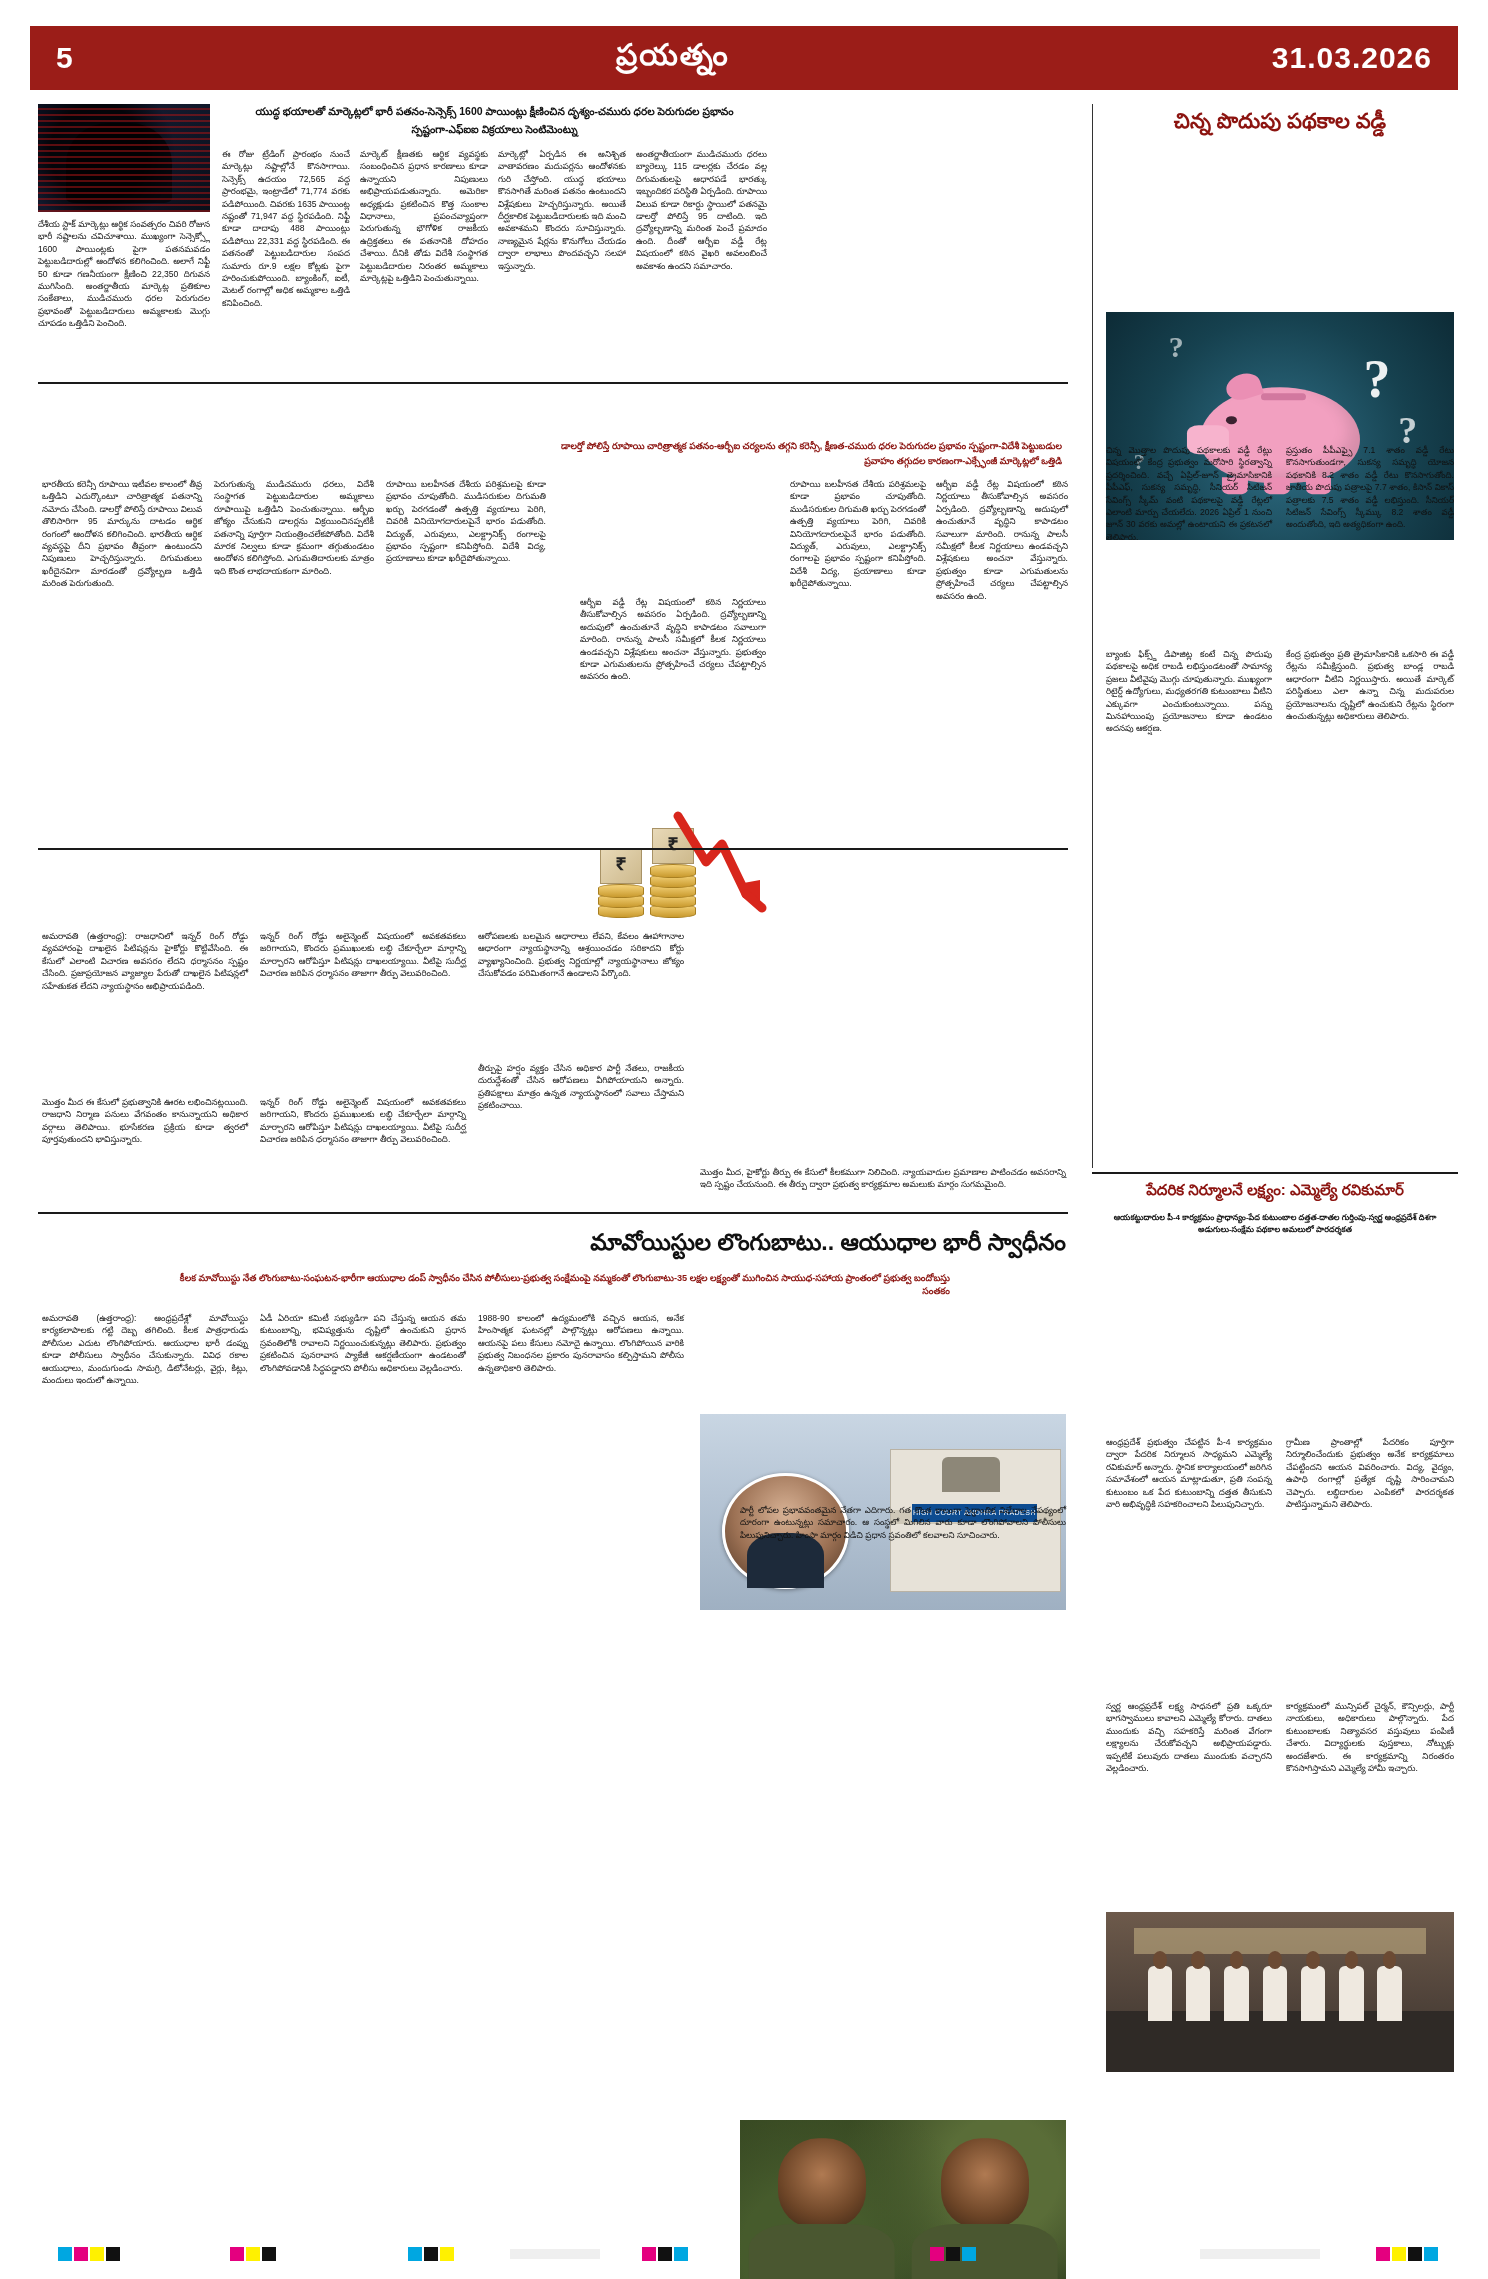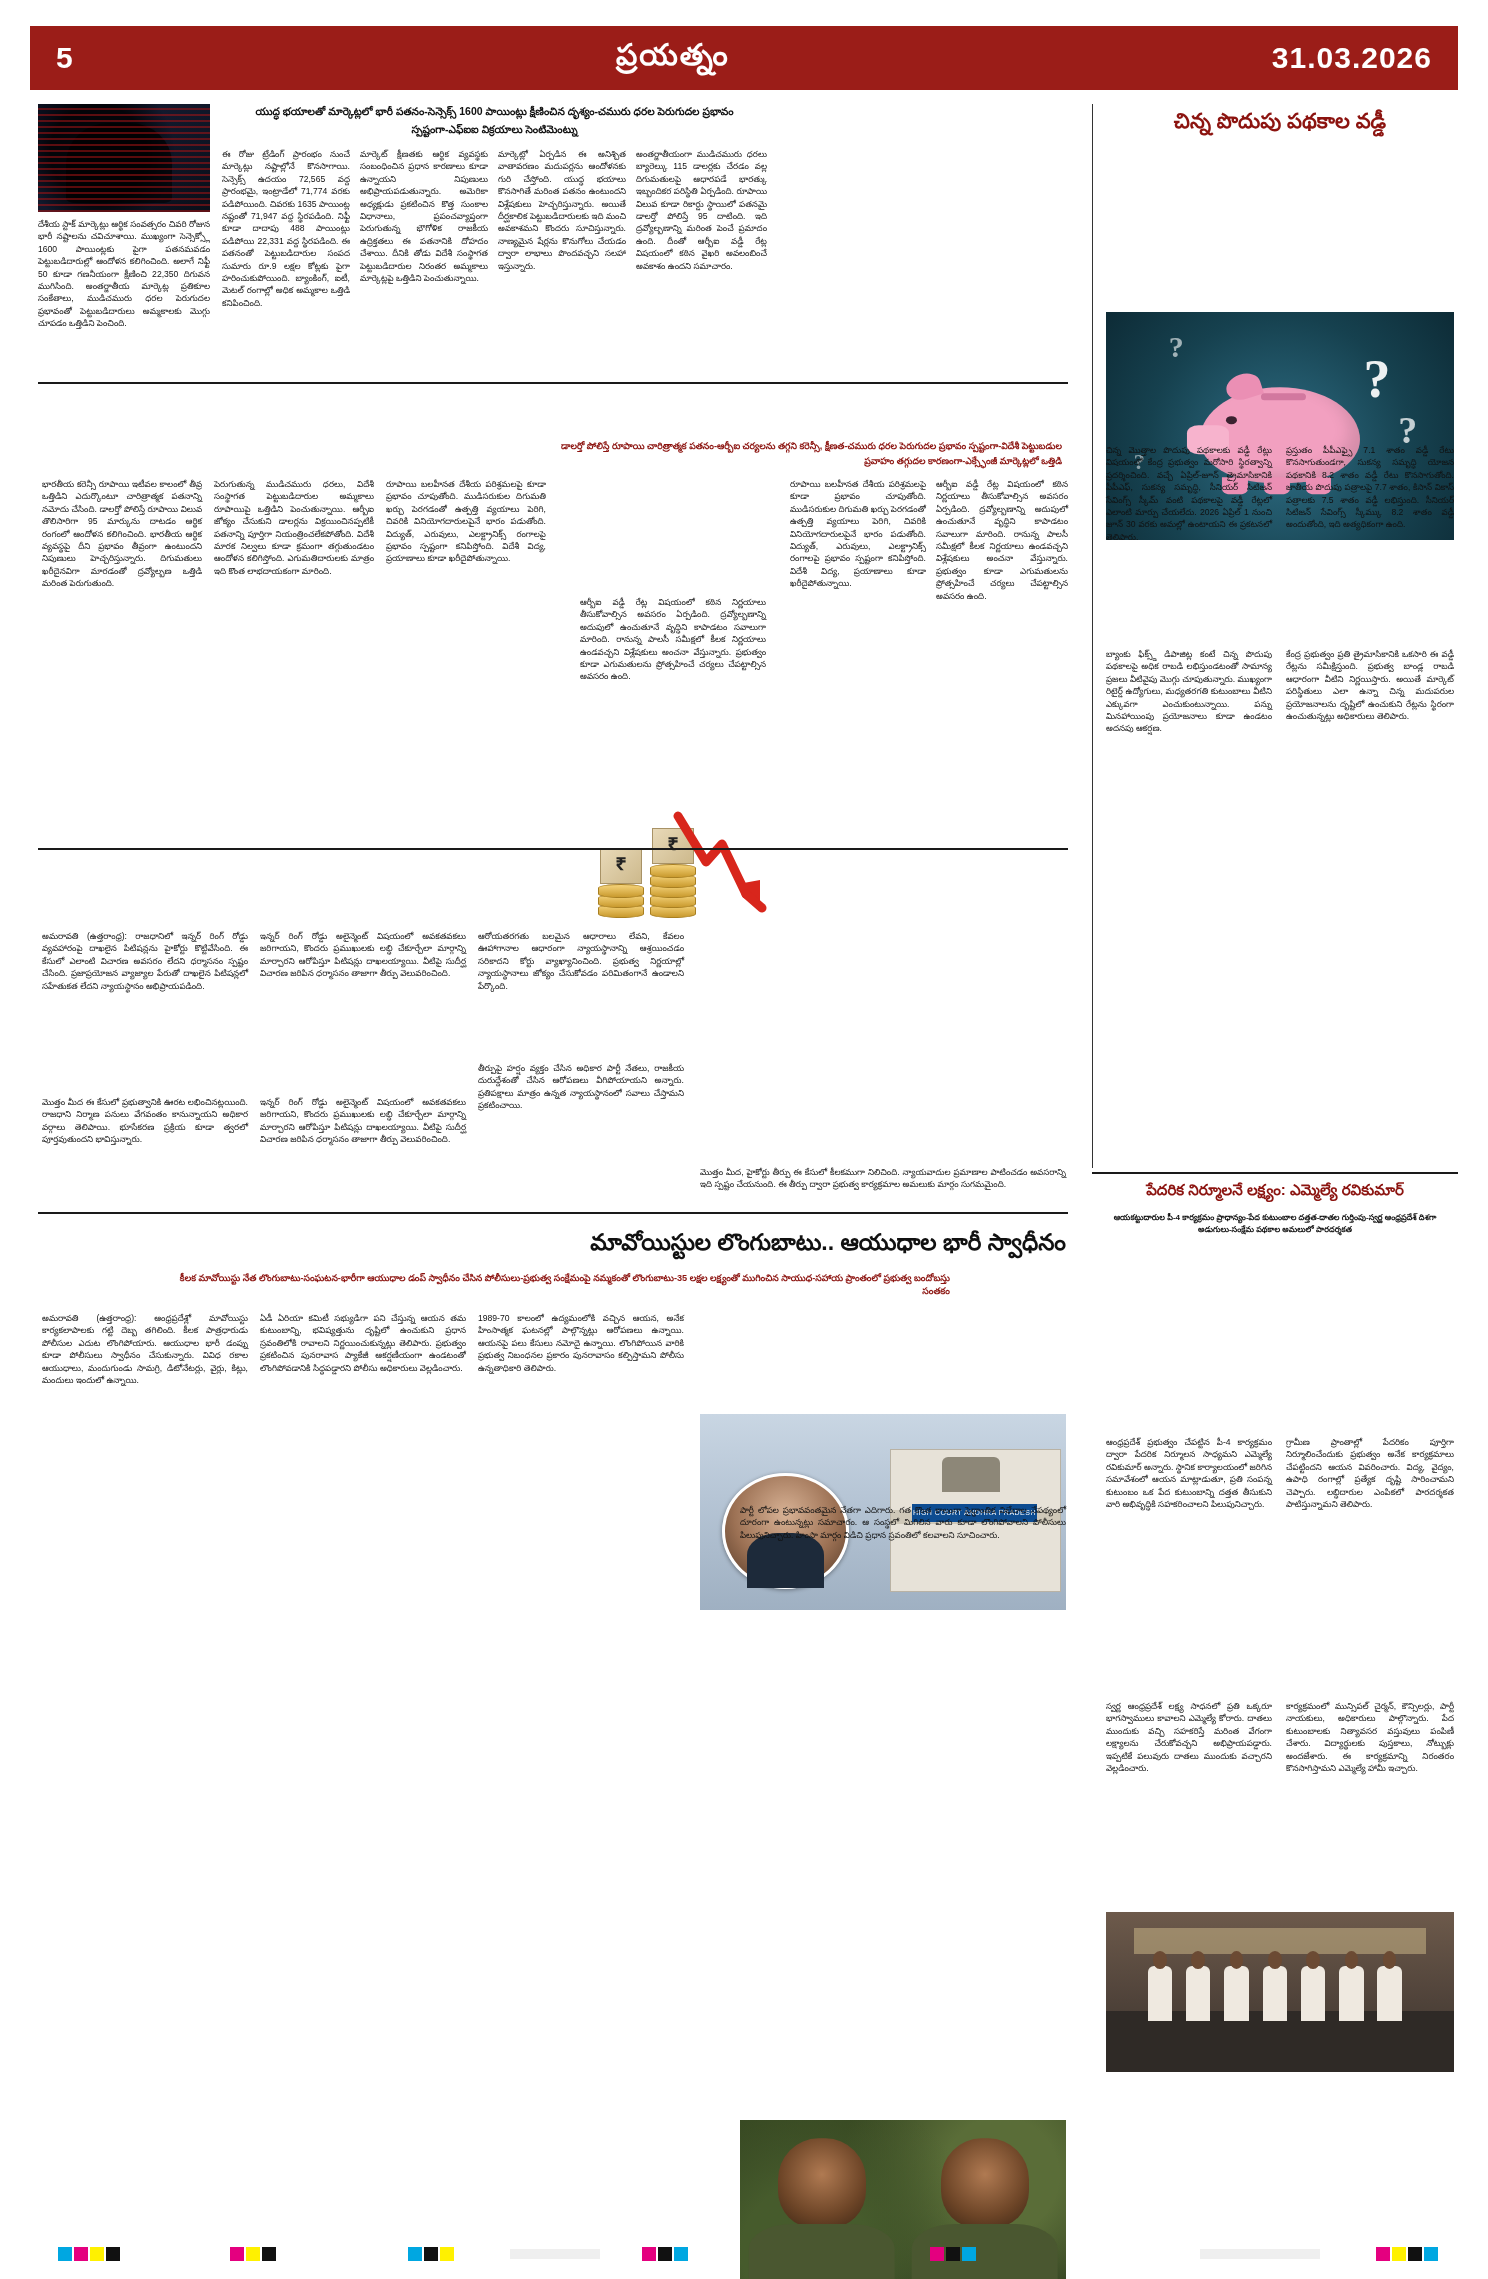--- a/index.html
+++ b/index.html
@@ -228,21 +228,21 @@
   <div class="block col-text" style="left:790px;top:478px;width:136px;">రూపాయి బలహీనత దేశీయ పరిశ్రమలపై కూడా ప్రభావం చూపుతోంది. ముడిసరుకుల దిగుమతి ఖర్చు పెరగడంతో ఉత్పత్తి వ్యయాలు పెరిగి, చివరికి వినియోగదారులపైనే భారం పడుతోంది. విద్యుత్, ఎరువులు, ఎలక్ట్రానిక్స్ రంగాలపై ప్రభావం స్పష్టంగా కనిపిస్తోంది. విదేశీ విద్య, ప్రయాణాలు కూడా ఖరీదైపోతున్నాయి.</div>
   <div class="block col-text" style="left:936px;top:478px;width:132px;">ఆర్బీఐ వడ్డీ రేట్ల విషయంలో కఠిన నిర్ణయాలు తీసుకోవాల్సిన అవసరం ఏర్పడింది. ద్రవ్యోల్బణాన్ని అదుపులో ఉంచుతూనే వృద్ధిని కాపాడటం సవాలుగా మారింది. రానున్న పాలసీ సమీక్షలో కీలక నిర్ణయాలు ఉండవచ్చని విశ్లేషకులు అంచనా వేస్తున్నారు. ప్రభుత్వం కూడా ఎగుమతులను ప్రోత్సహించే చర్యలు చేపట్టాల్సిన అవసరం ఉంది.</div>
 
   <div class="block" style="left:38px;top:848px;width:1030px;">
       <div class="rule-thick"></div>
     </div>
 
 
   <div class="block col-text" style="left:42px;top:930px;width:206px;">అమరావతి (ఉత్తరాంధ్ర): రాజధానిలో ఇన్నర్ రింగ్ రోడ్డు వ్యవహారంపై దాఖలైన పిటిషన్లను హైకోర్టు కొట్టివేసింది. ఈ కేసులో ఎలాంటి విచారణ అవసరం లేదని ధర్మాసనం స్పష్టం చేసింది. ప్రజాప్రయోజన వ్యాజ్యాల పేరుతో దాఖలైన పిటిషన్లలో సహేతుకత లేదని న్యాయస్థానం అభిప్రాయపడింది.</div>
   <div class="block col-text" style="left:260px;top:930px;width:206px;">ఇన్నర్ రింగ్ రోడ్డు అలైన్మెంట్ విషయంలో అవకతవకలు జరిగాయని, కొందరు ప్రముఖులకు లబ్ధి చేకూర్చేలా మార్గాన్ని మార్చారని ఆరోపిస్తూ పిటిషన్లు దాఖలయ్యాయి. వీటిపై సుదీర్ఘ విచారణ జరిపిన ధర్మాసనం తాజాగా తీర్పు వెలువరించింది.</div>
-  <div class="block col-text" style="left:478px;top:930px;width:206px;">ఆరోయతరగతు బలమైన ఆధారాలు లేవని, కేవలం ఊహాగానాల ఆధారంగా న్యాయస్థానాన్ని ఆశ్రయించడం సరికాదని కోర్టు వ్యాఖ్యానించింది. ప్రభుత్వ నిర్ణయాల్లో న్యాయస్థానాలు జోక్యం చేసుకోవడం పరిమితంగానే ఉండాలని పేర్కొంది.</div>
+  <div class="block col-text" style="left:478px;top:930px;width:206px;">ఆరోపణలకు బలమైన ఆధారాలు లేవని, కేవలం ఊహాగానాల ఆధారంగా న్యాయస్థానాన్ని ఆశ్రయించడం సరికాదని కోర్టు వ్యాఖ్యానించింది. ప్రభుత్వ నిర్ణయాల్లో న్యాయస్థానాలు జోక్యం చేసుకోవడం పరిమితంగానే ఉండాలని పేర్కొంది.</div>
 
   <div class="img court" style="left:700px;top:960px;width:366px;height:196px;">
     <div class="bldg">
         <div class="band"></div>
       </div>
     <div class="emblem"></div>
     <div class="sign">HIGH COURT ANDHRA PRADESH</div>
     <div class="portrait"></div>
   </div>
 
@@ -290,21 +290,21 @@
         <div class="body"></div>
       </div>
     <div class="half">
         <div class="face"></div>
         <div class="body"></div>
       </div>
   </div>
 
   <div class="block col-text" style="left:42px;top:1312px;width:206px;">అమరావతి (ఉత్తరాంధ్ర): ఆంధ్రప్రదేశ్లో మావోయిస్టు కార్యకలాపాలకు గట్టి దెబ్బ తగిలింది. కీలక పాత్రధారుడు పోలీసుల ఎదుట లొంగిపోయారు. ఆయుధాల భారీ డంప్ను కూడా పోలీసులు స్వాధీనం చేసుకున్నారు. వివిధ రకాల ఆయుధాలు, మందుగుండు సామగ్రి, డిటోనేటర్లు, వైర్లు, కిట్లు, మందులు ఇందులో ఉన్నాయి.</div>
   <div class="block col-text" style="left:260px;top:1312px;width:206px;">ఏడీ ఏరియా కమిటీ సభ్యుడిగా పని చేస్తున్న ఆయన తమ కుటుంబాన్ని, భవిష్యత్తును దృష్టిలో ఉంచుకుని ప్రధాన స్రవంతిలోకి రావాలని నిర్ణయించుకున్నట్లు తెలిపారు. ప్రభుత్వం ప్రకటించిన పునరావాస ప్యాకేజీ ఆకర్షణీయంగా ఉండటంతో లొంగిపోవడానికి సిద్ధపడ్డారని పోలీసు అధికారులు వెల్లడించారు.</div>
-  <div class="block col-text" style="left:478px;top:1312px;width:206px;">1989-70 కాలంలో ఉద్యమంలోకి వచ్చిన ఆయన, అనేక హింసాత్మక ఘటనల్లో పాల్గొన్నట్లు ఆరోపణలు ఉన్నాయి. ఆయనపై పలు కేసులు నమోదై ఉన్నాయి. లొంగిపోయిన వారికి ప్రభుత్వ నిబంధనల ప్రకారం పునరావాసం కల్పిస్తామని పోలీసు ఉన్నతాధికారి తెలిపారు.</div>
+  <div class="block col-text" style="left:478px;top:1312px;width:206px;">1988-90 కాలంలో ఉద్యమంలోకి వచ్చిన ఆయన, అనేక హింసాత్మక ఘటనల్లో పాల్గొన్నట్లు ఆరోపణలు ఉన్నాయి. ఆయనపై పలు కేసులు నమోదై ఉన్నాయి. లొంగిపోయిన వారికి ప్రభుత్వ నిబంధనల ప్రకారం పునరావాసం కల్పిస్తామని పోలీసు ఉన్నతాధికారి తెలిపారు.</div>
   <div class="block col-text" style="left:740px;top:1504px;width:326px;">పార్టీ లోపల ప్రభావవంతమైన నేతగా ఎదిగారు. గత కొంత కాలంగా సైద్ధాంతిక విభేదాల నేపథ్యంలో దూరంగా ఉంటున్నట్లు సమాచారం. ఆ సంస్థలో మిగిలిన వారు కూడా లొంగిపోవాలని పోలీసులు పిలుపునిచ్చారు. హింసా మార్గం విడిచి ప్రధాన స్రవంతిలో కలవాలని సూచించారు.</div>
 
   <div class="colorbars">
     <div class="cb-group" style="left:28px;top:0;">
       <div class="cb" style="left:0;background:#00a7e1;"></div>
       <div class="cb" style="left:16px;background:#e4007f;"></div>
       <div class="cb" style="left:32px;background:#fff100;"></div>
       <div class="cb" style="left:48px;background:#111;"></div>
     </div>
     <div class="cb-group" style="left:200px;top:0;">

